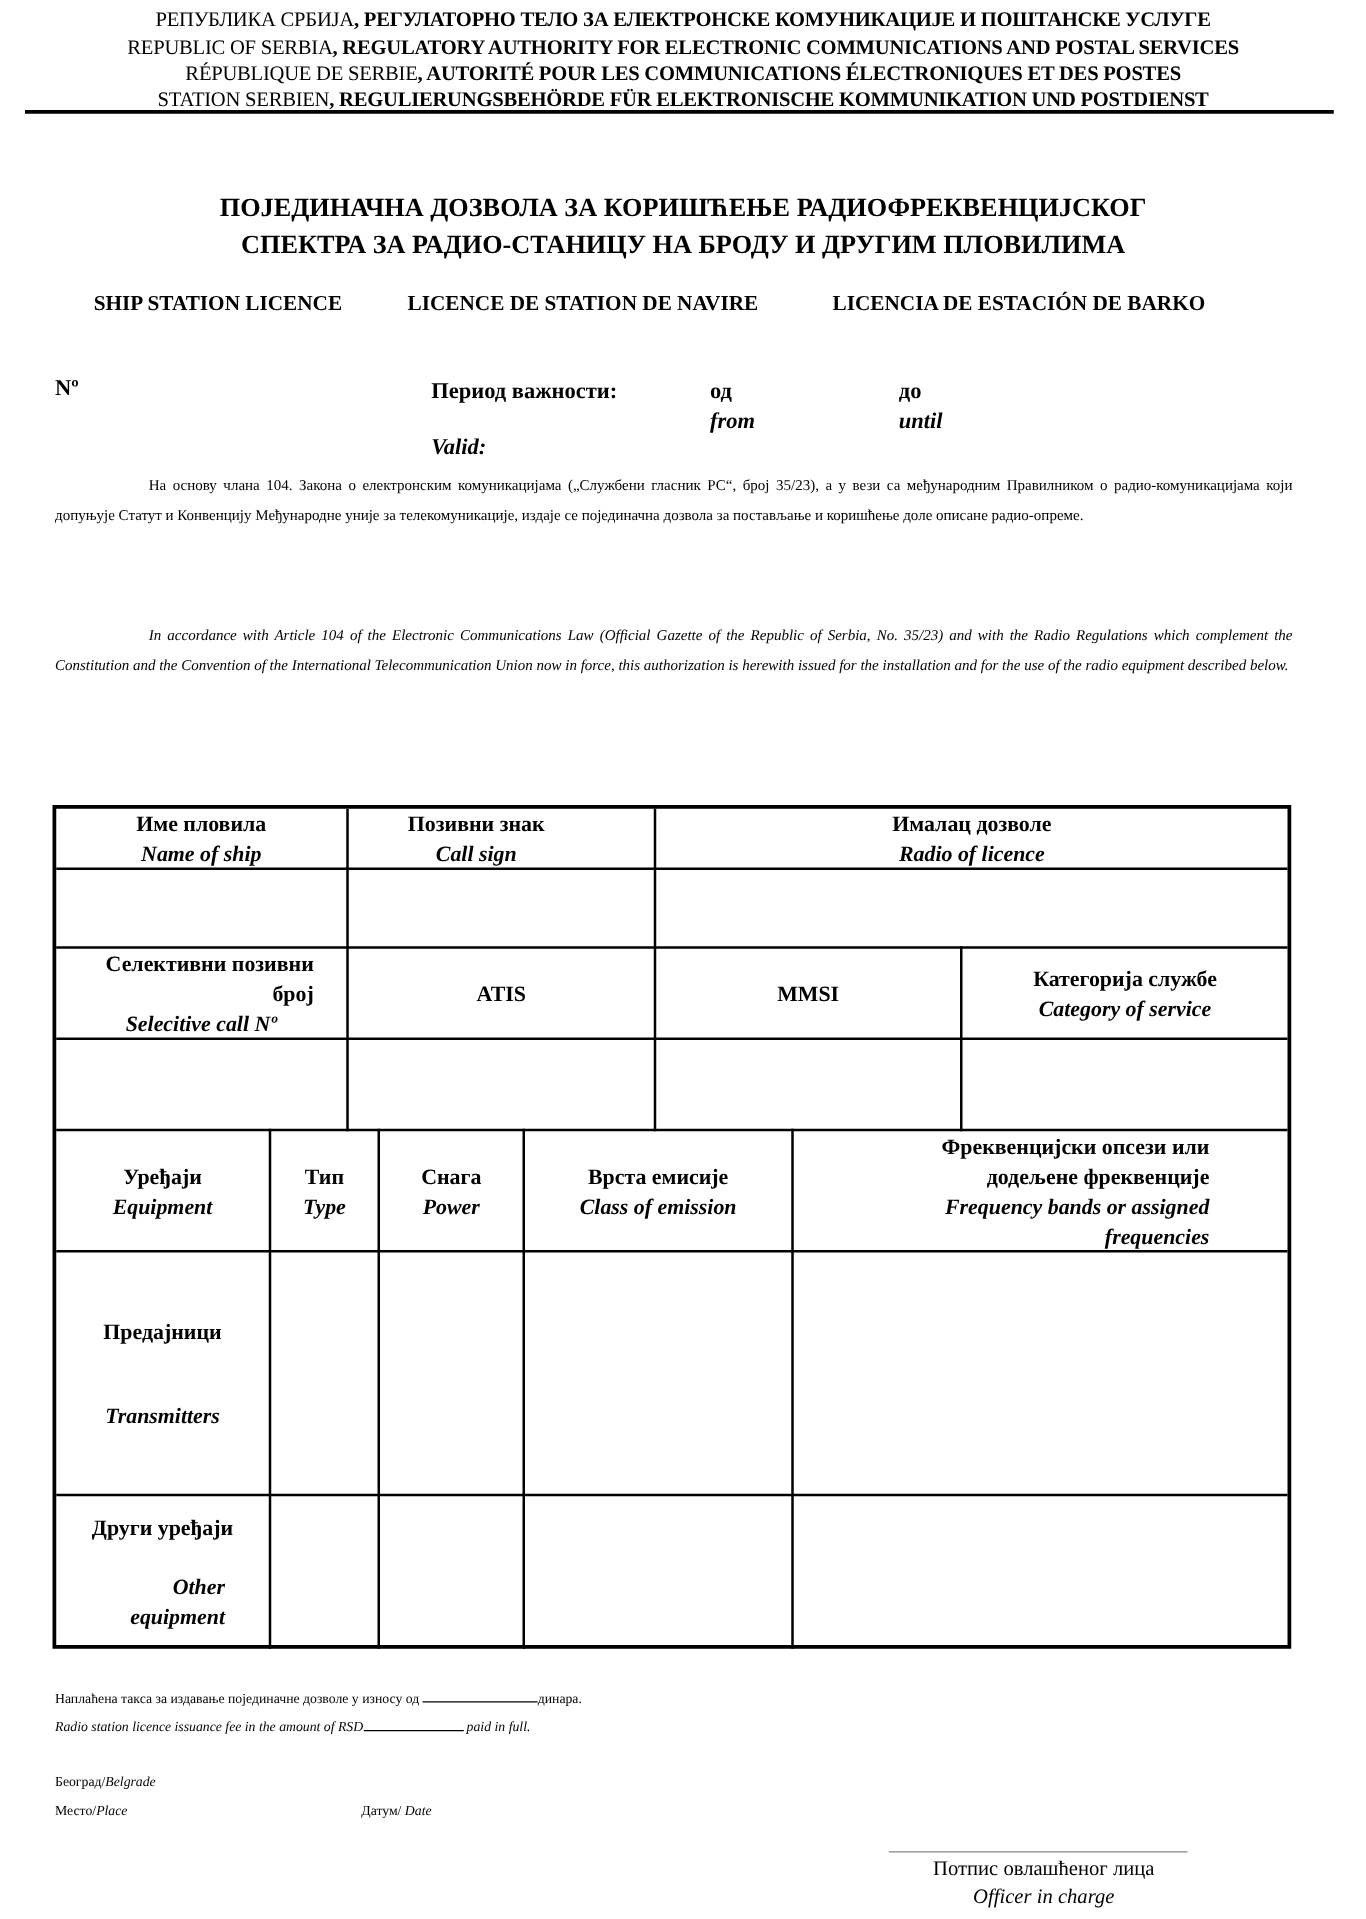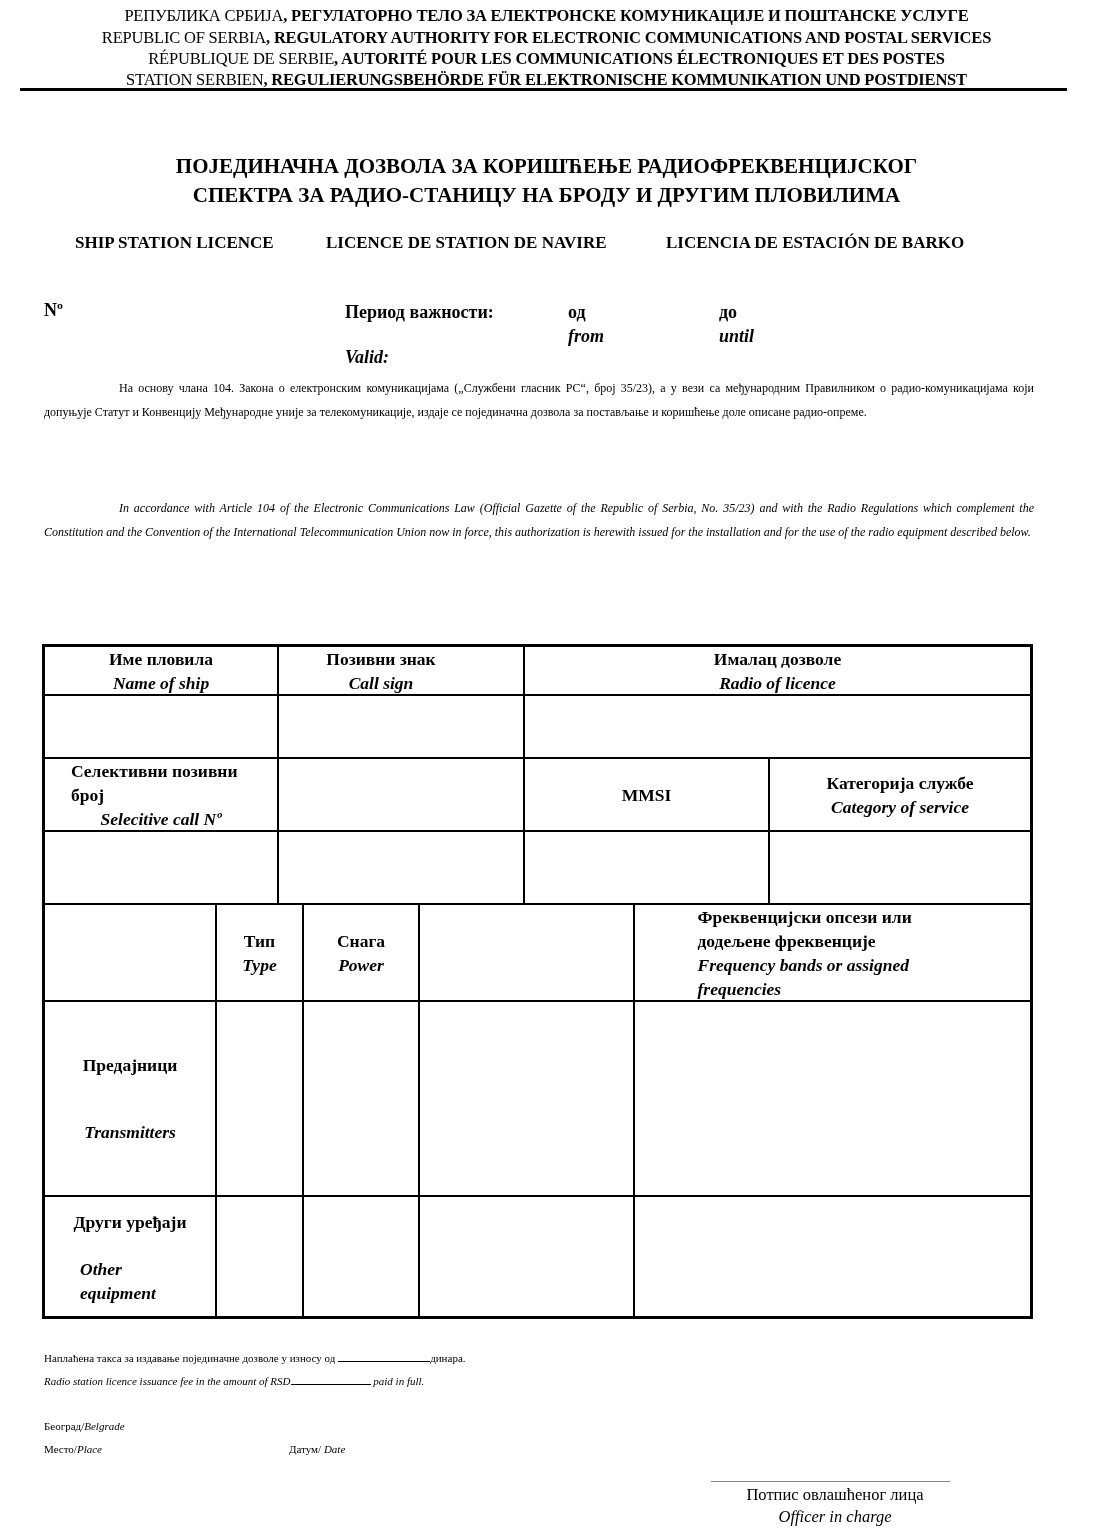--- a/index.html
+++ b/index.html
@@ -13,21 +13,21 @@
   .subt { position:absolute; top:233px; font-weight:bold; font-size:17px; }
   .lbl-b { font-weight:bold; font-size:18px; }
   .lbl-i { font-style:italic; font-weight:bold; font-size:18px; }
   .para { position:absolute; left:44px; width:990px; font-size:12px; line-height:24px; text-align:justify; }
   .para .first { display:inline-block; width:75px; }
   .para.it { font-style:italic; }
   
   .tbl { position:absolute; left:42px; top:644px; width:991px; height:675px; border:3px solid #000; box-sizing:border-box; }
   .hl { position:absolute; left:0; right:0; height:2px; background:#000; }
   .vl { position:absolute; width:2px; background:#000; }
-  .cell { position:absolute; display:flex; flex-direction:column; align-items:center; justify-content:center; text-align:left; font-size:17.5px; line-height:24px; }
+  .cell { position:absolute; display:flex; flex-direction:column; align-items:center; justify-content:center; text-align:right; font-size:17.5px; line-height:24px; }
   .cell .b { font-weight:bold; }
   .cell .i { font-style:italic; font-weight:bold; }
   .foot { position:absolute; font-size:11px; line-height:23px; }
   .foot i { font-style:italic; }
   .sig-line { position:absolute; left:711px; top:1481px; width:239px; height:1px; background:#888; }
   .sig { position:absolute; left:690px; width:290px; text-align:center; font-size:16.5px; line-height:22px; }
   .blank { display:inline-block; border-bottom:1px solid #000; height:14px; vertical-align:baseline; }
 </style>
 </head>
 <body>
@@ -92,40 +92,51 @@
   </div>
 
   <div class="cell" style="left:0; top:49px; width:232px; height:61px;"></div>
   <div class="cell" style="left:234px; top:49px; width:244px; height:61px;"></div>
   <div class="cell" style="left:480px; top:49px; width:505px; height:61px;"></div>
 
   <div class="cell" style="left:0; top:112px; width:232px; height:71px;">
     <span class="b" style="width:180px;">Селективни позивни број</span>
     <span class="i">Selecitive call Nº</span>
   </div>
+  <div class="cell" style="left:234px; top:112px; width:244px; height:71px;">
+    <span class="b">ATIS</span>
+  </div>
   <div class="cell" style="left:480px; top:112px; width:243px; height:71px;">
     <span class="b">MMSI</span>
   </div>
   <div class="cell" style="left:725px; top:112px; width:260px; height:71px;">
     <span class="b">Категорија службе</span>
     <span class="i">Category of service</span>
   </div>
 
   <div class="cell" style="left:0; top:185px; width:232px; height:71px;"></div>
   <div class="cell" style="left:234px; top:185px; width:244px; height:71px;"></div>
   <div class="cell" style="left:480px; top:185px; width:243px; height:71px;"></div>
   <div class="cell" style="left:725px; top:185px; width:260px; height:71px;"></div>
 
+  <div class="cell" style="left:0; top:258px; width:170px; height:95px;">
+    <span class="b">Уређаји</span>
+    <span class="i">Equipment</span>
+  </div>
   <div class="cell" style="left:172px; top:258px; width:85px; height:95px;">
     <span class="b">Тип</span>
     <span class="i">Type</span>
   </div>
   <div class="cell" style="left:259px; top:258px; width:114px; height:95px;">
     <span class="b">Снага</span>
     <span class="i">Power</span>
+  </div>
+  <div class="cell" style="left:375px; top:258px; width:213px; height:95px;">
+    <span class="b">Врста емисије</span>
+    <span class="i">Class of emission</span>
   </div>
   <div class="cell" style="left:590px; top:258px; width:395px; height:95px;">
     <span class="b" style="width:270px;">Фреквенцијски опсези или додељене фреквенције</span>
     <span class="i" style="width:270px;">Frequency bands or assigned frequencies</span>
   </div>
 
   <div class="cell" style="left:0; top:355px; width:170px; height:193px; justify-content:space-around; padding:30px 0; box-sizing:border-box;">
     <span class="b">Предајници</span>
     <span class="i">Transmitters</span>
   </div>

